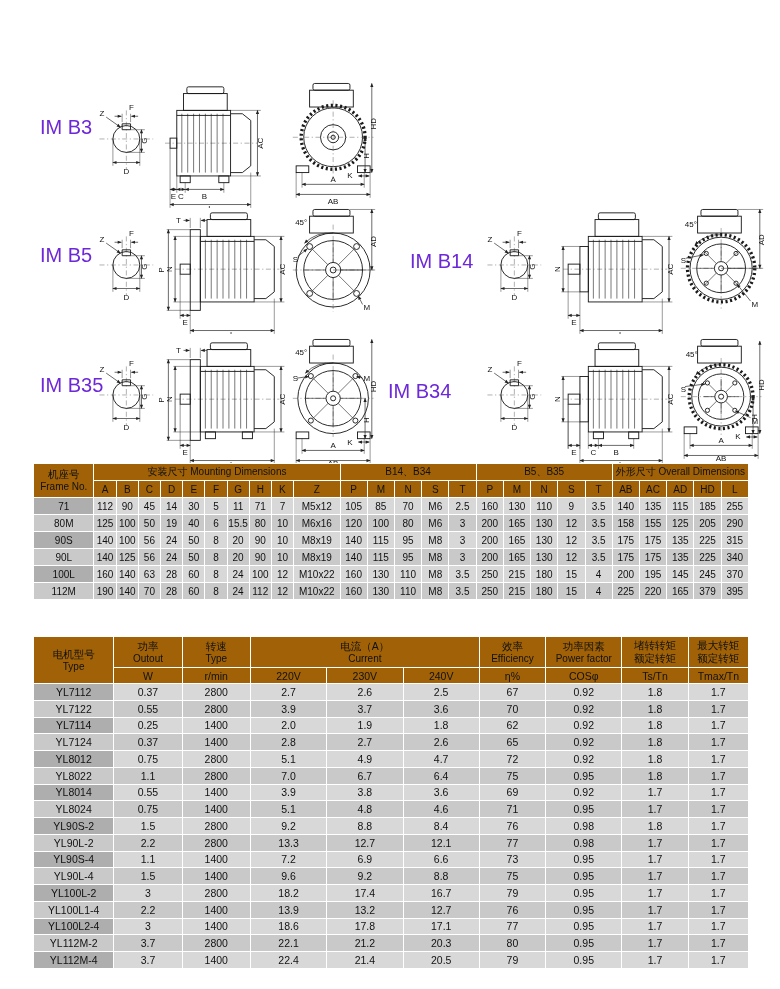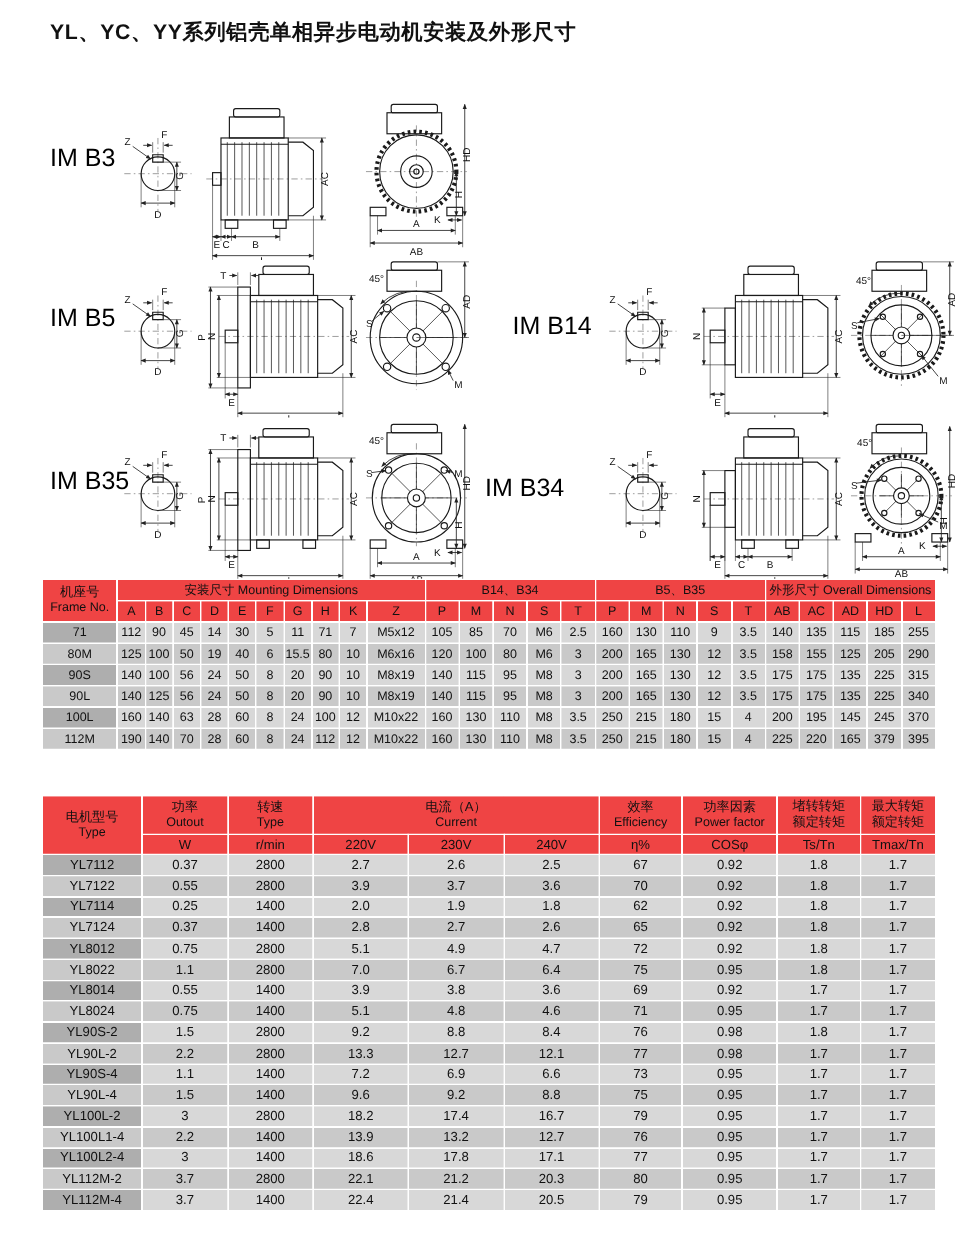--- a/index.html
+++ b/index.html
@@ -1,29 +1,29 @@
 <!DOCTYPE html>
 <html><head>
 <meta charset="utf-8">
 <style>
   html,body{margin:0;padding:0;background:#fff;}
   .page{position:relative;width:780px;height:989px;background:#fff;overflow:hidden;
         font-family:"Liberation Sans","DejaVu Sans",sans-serif;color:#111;}
   .title-zh{position:absolute;left:40px;top:14px;font-size:17px;font-weight:bold;letter-spacing:.5px;}
   .title-en{position:absolute;left:40px;top:38px;font-size:16px;font-weight:bold;}
-  .dia-label{position:absolute;font-size:20px;color:#000000;}
+  .dia-label{position:absolute;font-size:20px;color:#6d28d9;}
   svg.dwg{position:absolute;width:290px;height:128px;}
   .t2-title{position:absolute;left:33px;top:602px;font-size:13.5px;font-weight:bold;}
 
   table{position:absolute;left:33px;border-collapse:collapse;table-layout:fixed;}
   #t1{top:463px;width:716px;font-size:10px;}
   #t2{top:636px;width:716px;font-size:10.5px;}
   th,td{border:1px solid #fff;text-align:center;vertical-align:middle;padding:0;
         white-space:nowrap;overflow:hidden;font-weight:normal;}
-  thead th{background:#ef4444;}
+  thead th{background:#a16207;}
   tbody td{background:#d8d8d8;}
   tbody tr:nth-child(even) td{background:#c9c9c9;}
   tbody td:first-child{background:#aeaeae;}
   #t1 tr{height:17px;}
   #t2 thead tr.h1{height:31px;}
   #t2 thead tr.h2{height:16px;}
   #t2 tbody tr{height:16.75px;}
   .hz{font-size:10.5px;line-height:13px;}
   .he{font-size:10px;line-height:12px;}
 
@@ -67,21 +67,20 @@
         <path class="rib" d="M6,4V74 M13,4V74 M20,4V74 M27,4V74 M34,4V74 M41,4V74 M48,4V74 M55,4V74"></path>
         <path class="ln" d="M64,4 L78,4 L88,12 L88,66 L78,74 L64,74"></path>
       </g>
       <g id="g-mbox">
         <rect class="ln" x="4" y="0" width="44" height="8" rx="2"></rect>
         <rect class="ln" x="0" y="8" width="52" height="20"></rect>
       </g>
     </defs>
   </svg>
 
-  <div class="title-zh">YL、YC、YY系列铝壳单相异步电动机安装及外形尺寸</div>
 
   <div class="dia-label" style="left:40px;top:116px">IM B3</div>
   <div class="dia-label" style="left:40px;top:244px">IM B5</div>
   <div class="dia-label" style="left:410px;top:250px">IM B14</div>
   <div class="dia-label" style="left:40px;top:374px">IM B35</div>
   <div class="dia-label" style="left:388px;top:380px">IM B34</div>
 
   <svg class="dwg" viewBox="0 0 345 152" style="left:86px;top:80px">
     <g transform="translate(8,18)">
       <use href="#g-shaft"></use>

